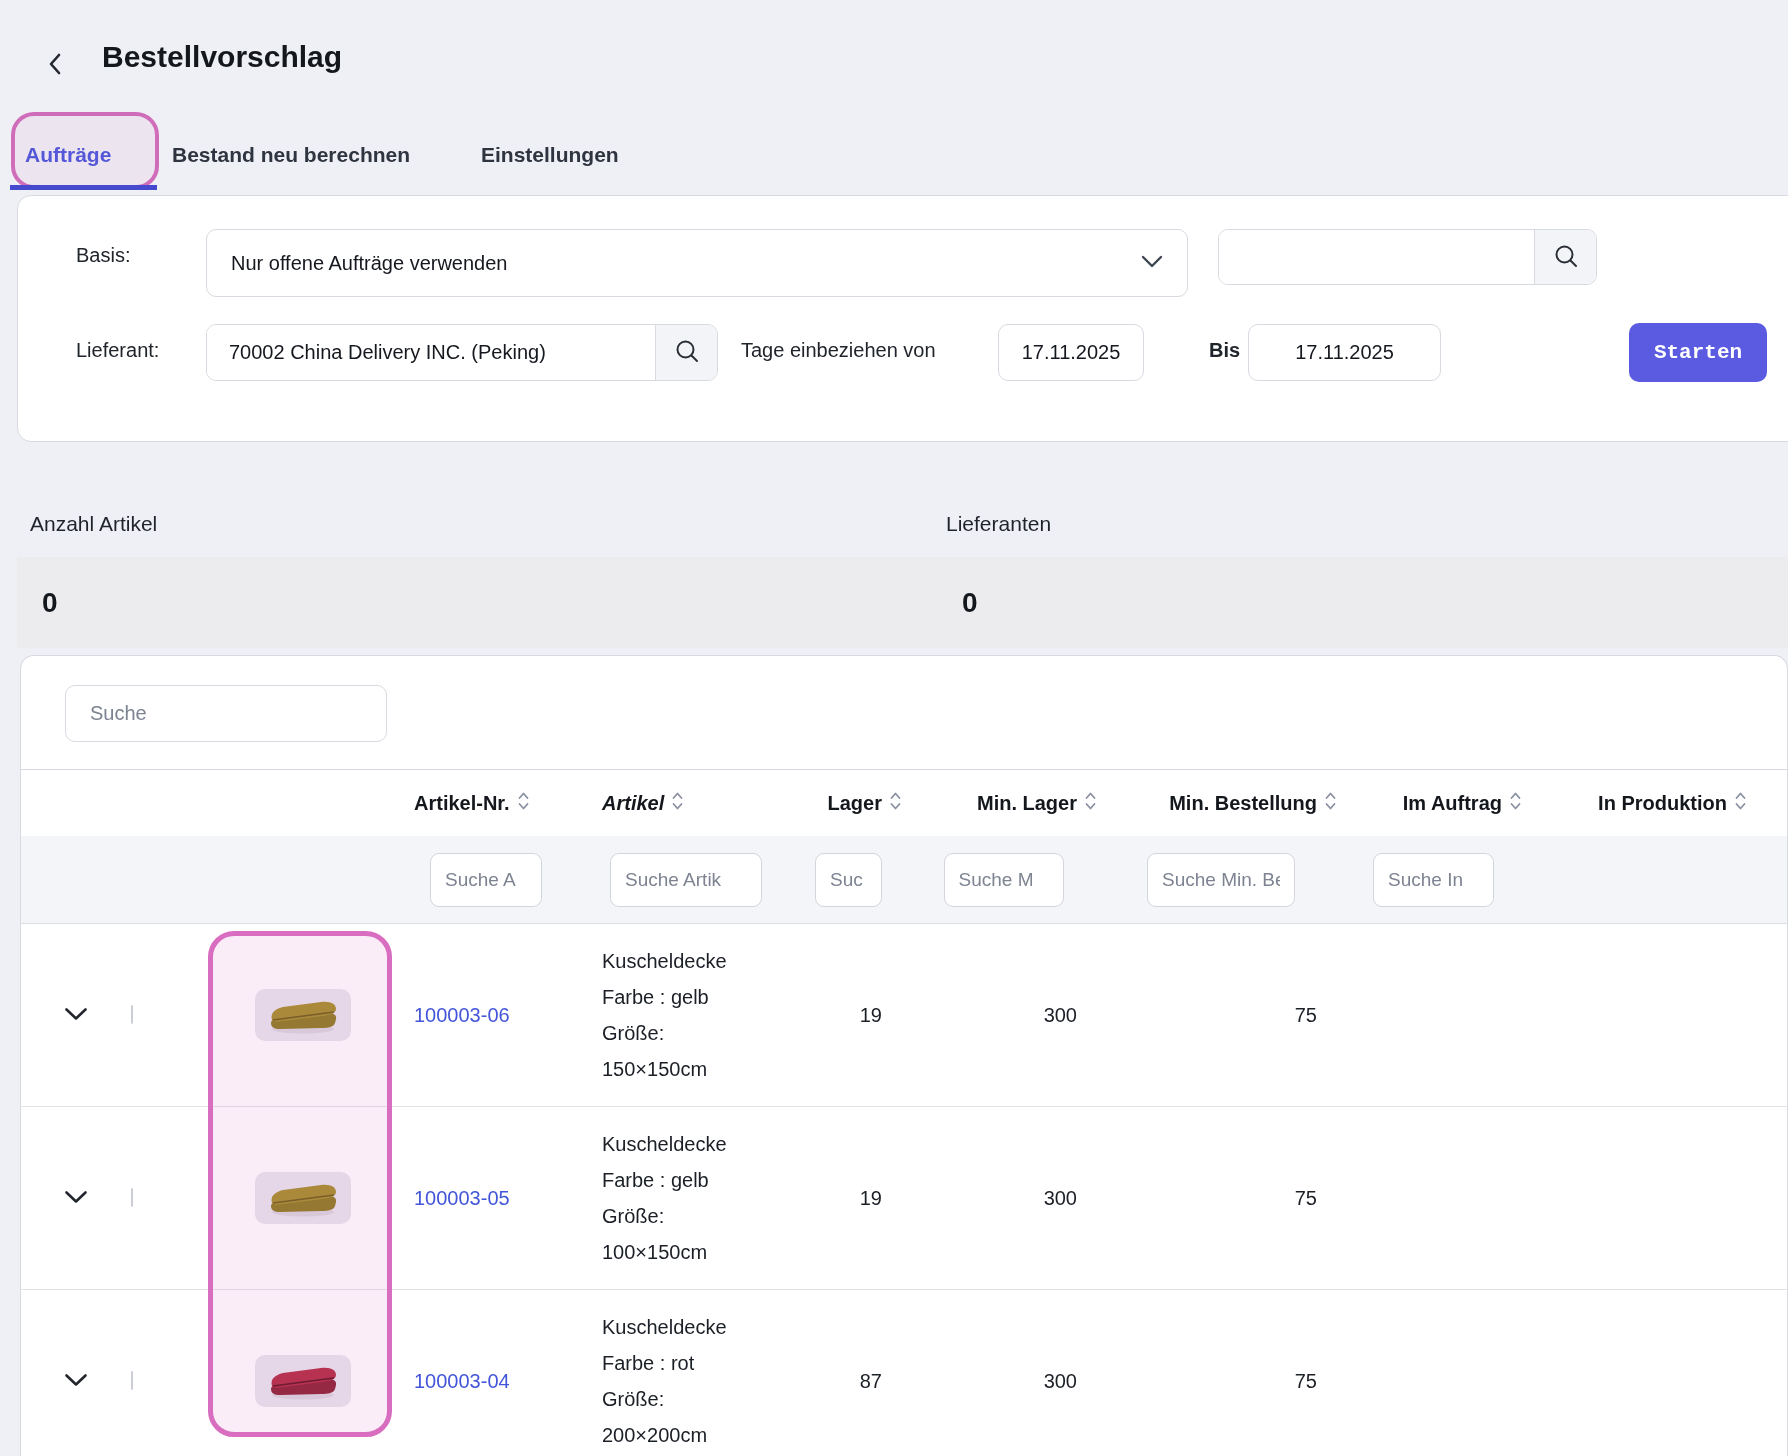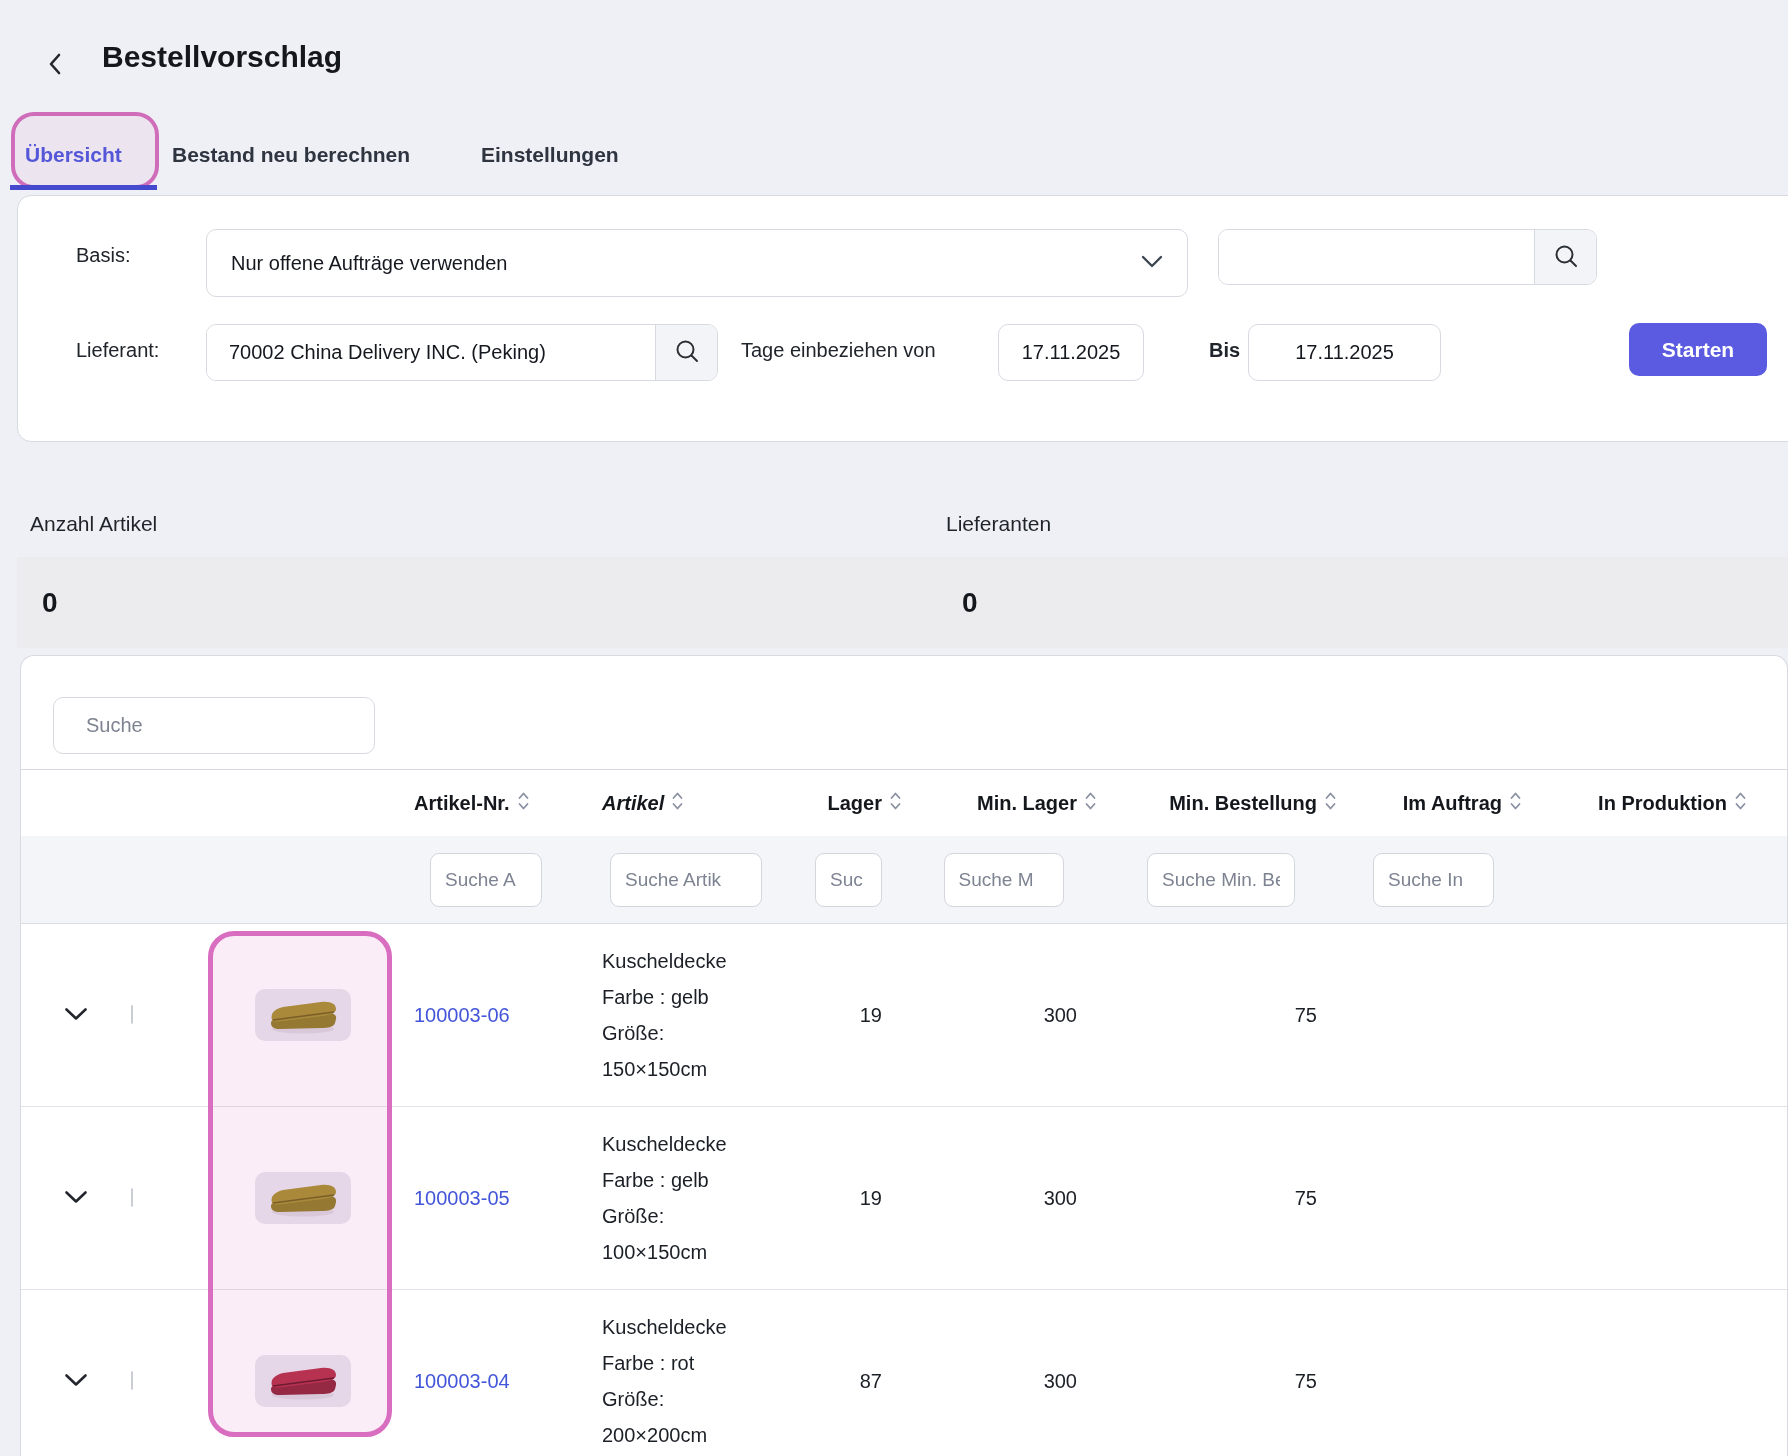--- a/index.html
+++ b/index.html
@@ -39,37 +39,37 @@
   }
   .search-group .sg-btn {
     width:62px; border:none; border-left:1.5px solid #d8dae1; background:#f3f4f7;
     display:flex; align-items:center; justify-content:center; cursor:pointer;
   }
   .date-input {
     position:absolute; height:57px; background:#fff; border:1.5px solid #d8dae1; border-radius:10px;
     font-size:20px; color:#15181e; text-align:center; font-family:"Liberation Sans", sans-serif; outline:none;
   }
   .start-btn {
-    position:absolute; left:1611px; top:127px; width:138px; height:53px;
+    position:absolute; left:1611px; top:127px; width:138px; height:59px;
     background:#5a5be0; color:#fff; font-size:21px; font-weight:700; border:none; border-radius:10px;
-    font-family:Liberation Sans, sans-serif; cursor:pointer;
+    font-family:Liberation Mono, monospace; cursor:pointer;
   }
   
   .stat-label { position:absolute; top:512px; font-size:21px; color:#1f242b; }
   .stats-band { position:absolute; left:17px; top:557px; width:1771px; height:91px; background:#ececef; }
   .stat-value { position:absolute; top:0; height:91px; display:flex; align-items:center; font-size:28px; font-weight:700; color:#14171c; }
   
   .table-panel {
     position:absolute; left:20px; top:655px; width:1768px; height:801px;
     background:#fff; border:1.5px solid #d8dae1; border-bottom:none; border-radius:14px 14px 0 0;
   }
   .table-search {
-    position:absolute; left:32px; top:29px; width:322px; height:57px;
+    position:absolute; left:44px; top:29px; width:322px; height:57px;
     border:1.5px solid #d8dae1; border-radius:10px; font-size:20px; color:#15181e;
-    padding:0 32px; outline:none; font-family:"Liberation Sans", sans-serif; background:#fff;margin-top:12px;
+    padding:0 24px; outline:none; font-family:"Liberation Sans", sans-serif; background:#fff;
   }
   .table-search::placeholder { color:#7d8391; }
   .tgrid { display:grid; grid-template-columns:110px 84px 176px 190px 210px 115px 195px 240px 185px 225px 1fr; align-items:center; }
   .thead { position:absolute; left:0; top:113px; width:100%; height:67px; border-top:1.5px solid #d8dae1; }
   .th { font-size:20px; font-weight:700; color:#14171c; display:flex; align-items:center; gap:7px; white-space:nowrap; }
   .th.left { justify-content:flex-start; padding-left:23px; }
   .th.left2 { justify-content:flex-start; padding-left:21px; padding-right:13px;font-style:italic; }
   .th.num { justify-content:flex-end; padding-right:4px; }
   .tfilter { position:absolute; left:0; top:180px; width:100%; height:88px; background:#f4f5f8; border-bottom:1.5px solid #dcdde3; }
   .tfilter .fcell { display:flex; justify-content:center; }
@@ -102,21 +102,21 @@
     <span>
       <svg width="14" height="24" viewBox="0 0 14 24">
           <path d="M11 3 L3 12 L11 21" fill="none" stroke="#23272d" stroke-width="2.6" stroke-linecap="round" stroke-linejoin="round"></path>
         </svg>
     </span>
   </button>
   <h1 class="page-title">Bestellvorschlag</h1>
 
   <nav class="tabs">
     <div class="tab-annotation"></div>
-    <div class="tab active" style="left:25px;">Übersicht</div>
+    <div class="tab active" style="left:25px;">Aufträge</div>
     <div class="tab" style="left:172px;">Bestand neu berechnen</div>
     <div class="tab" style="left:481px;">Einstellungen</div>
     <div class="tab-underline"></div>
   </nav>
 
   <section class="form-panel">
     <span class="f-label" style="left:58px; top:48px;">Basis:</span>
 
     <div class="select">
       <span class="sel-text">Nur offene Aufträge verwenden</span>

